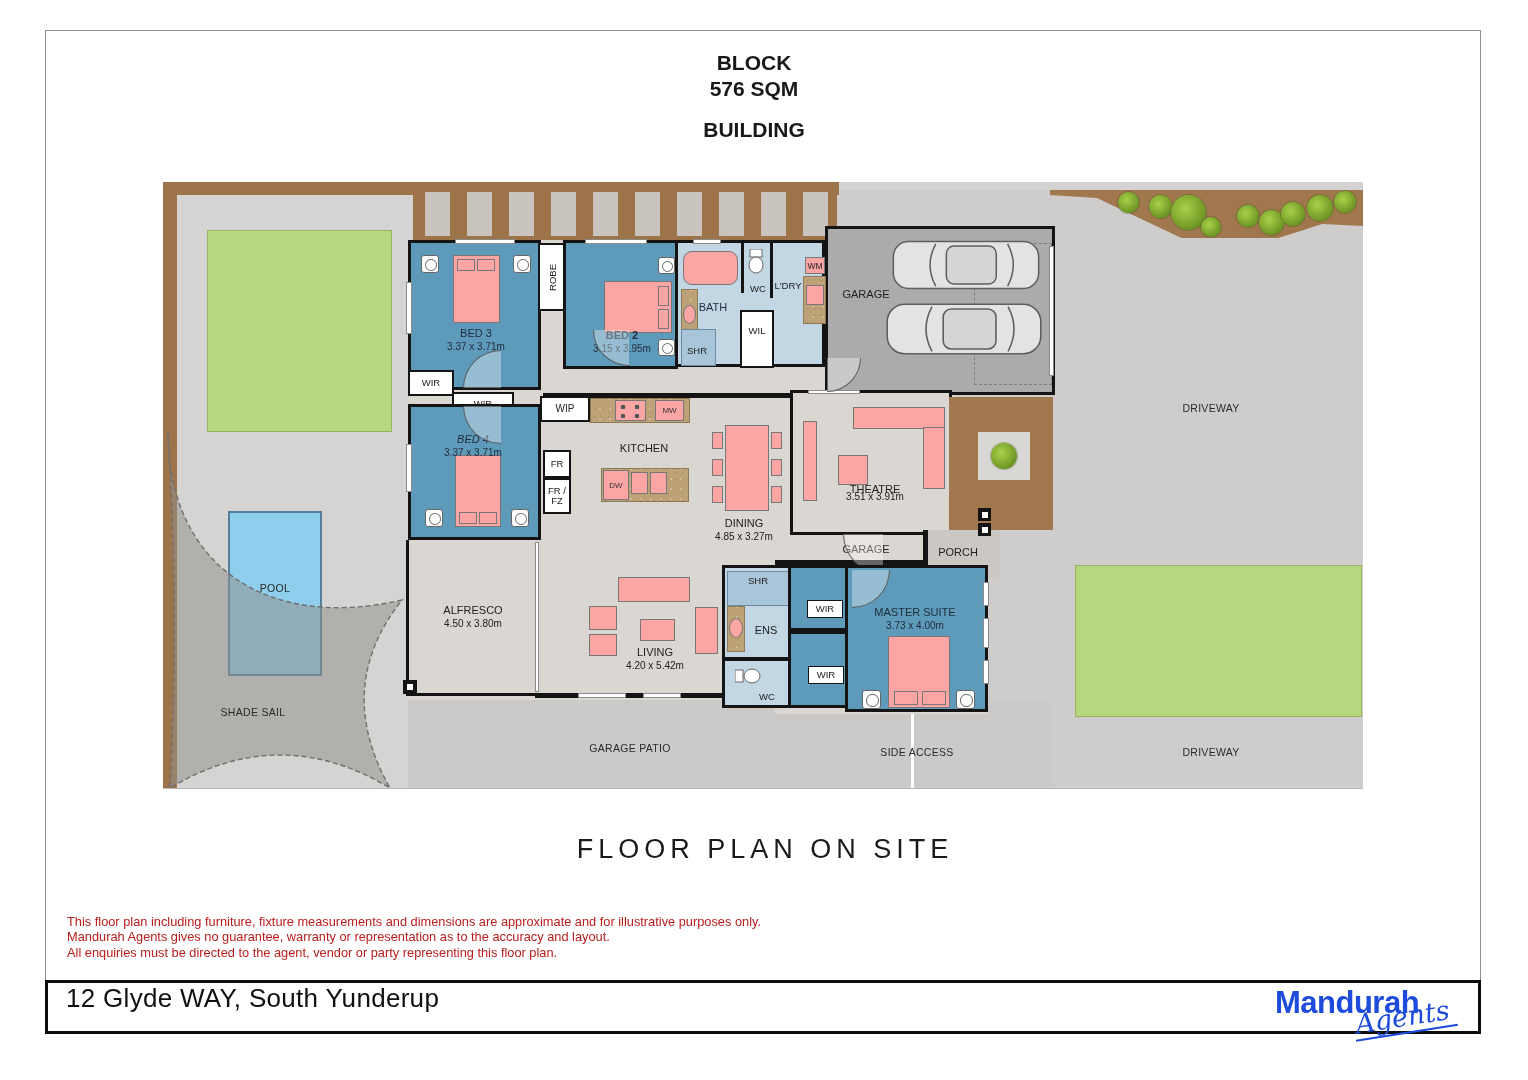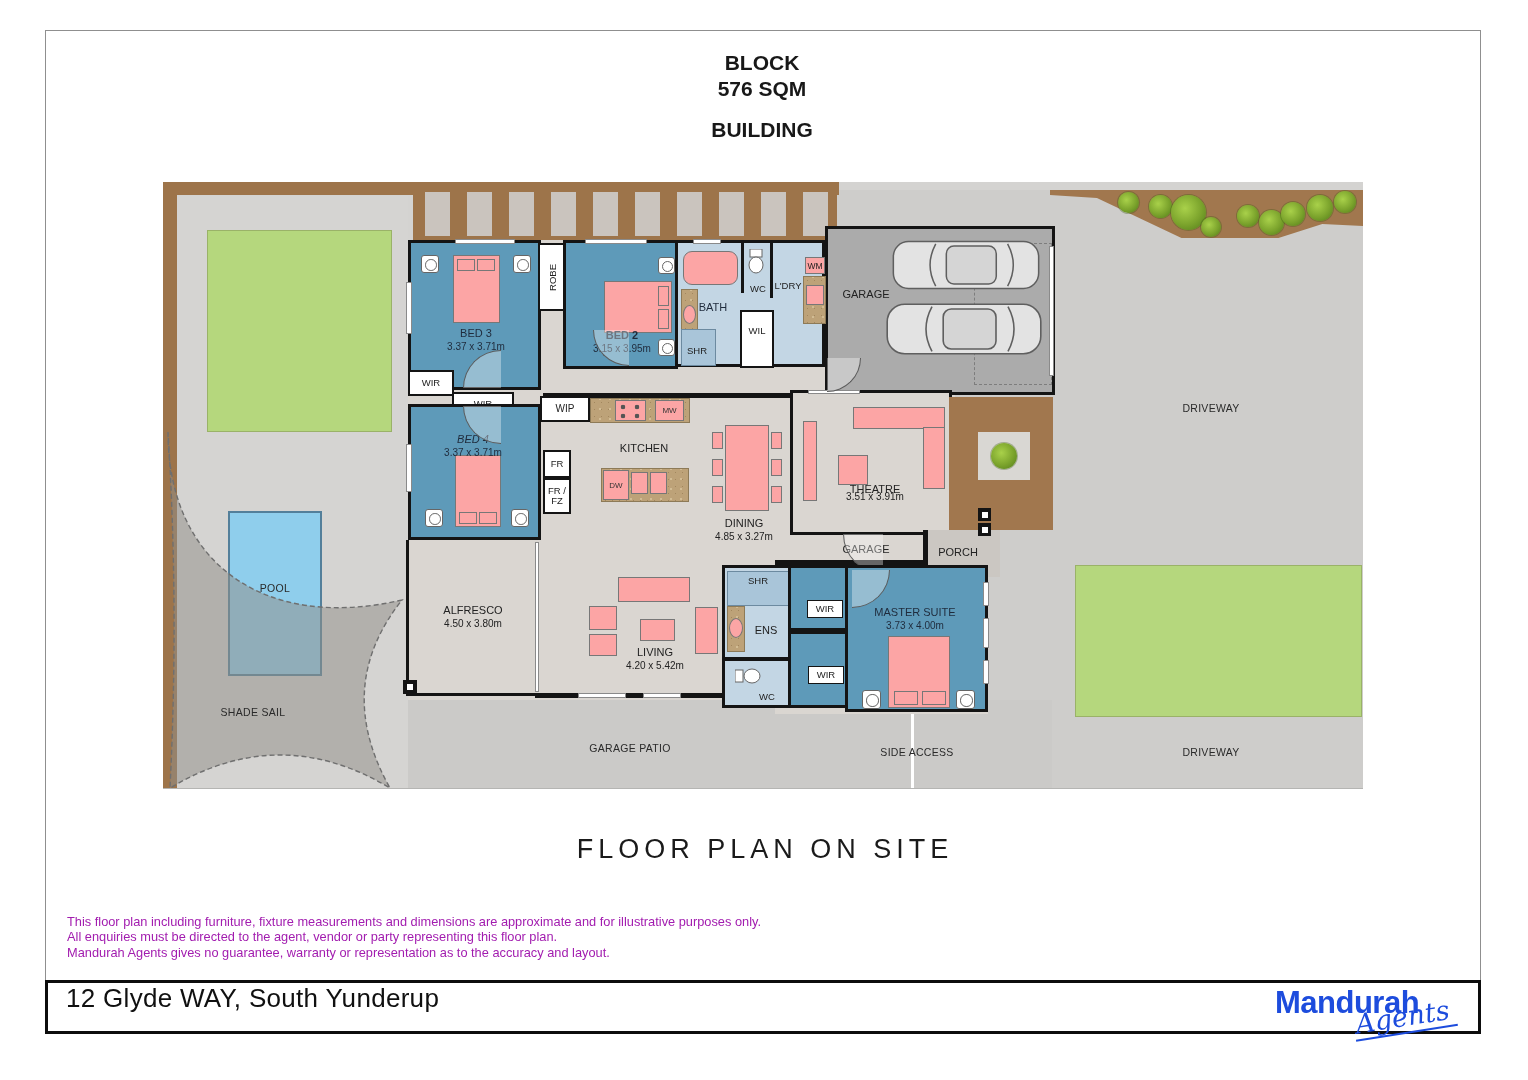--- a/index.html
+++ b/index.html
@@ -8,25 +8,25 @@
   .abs{position:absolute;}
   .ctr{text-align:center;}
   
   .outer-border{left:45px;top:30px;width:1434px;height:1001px;border:1px solid #8f8f8f;}
   .addr-bar{left:45px;top:980px;width:1430px;height:48px;border:3px solid #0d0d0d;background:#fff;display:flex;}
   .addr-text{font-size:26px;color:#101010;margin-left:18px;letter-spacing:.3px;}
   .logo-wrap{position:absolute;right:18px;top:-4px;width:185px;height:56px;}
   .logo-word{position:absolute;left:0;top:6px;font-size:31px;font-weight:bold;color:#1d4cdd;letter-spacing:-.5px;}
   .logo-script{position:absolute;left:78px;top:22px;font-family:"DejaVu Serif",serif;font-style:italic;font-size:27px;color:#1d4cdd;transform:rotate(-9deg);border-bottom:2px solid #1d4cdd;padding:0 6px 0 2px;}
   
-  .hdr{left:12px;top:50px;width:1500px;}
+  .hdr{left:4px;top:50px;width:1500px;}
   .hdr div{font-size:21px;font-weight:600;line-height:26px;color:#181818;}
   .hdr .gap{height:15px;}
   .plan-title{left:0;top:834px;width:1530px;font-size:27px;letter-spacing:5px;color:#1a1a1a;}
-  .disclaimer{left:67px;top:914px;font-size:12.8px;line-height:15.4px;color:#a21caf;}
+  .disclaimer{left:67px;top:914px;font-size:12.8px;line-height:15.4px;color:#b91c1c;}
   
   .site{left:163px;top:182px;width:1200px;height:606px;background:#d4d3d1;border-bottom:1px solid #b5b5b3;}
   .fence{background:#9d744a;}
   .driveway{background:#cecdcb;}
   .patio{background:#cbcac8;}
   .garden{background:#a1774e;}
   .lawn{background:#b5d77d;border:1px solid #9ab268;}
   .pool{background:#8fceec;border:2px solid #537f9a;}
   .tree{border-radius:50%;background:radial-gradient(circle at 40% 38%,#a9d14a 0%,#7ba32c 55%,#4f7a19 100%);box-shadow:0 0 0 1px rgba(60,90,20,.35);}
   .pergola{background:#9d744a;}
@@ -333,22 +333,22 @@
     <div class="abs site-lbl" style="left:467px;top:566px;">GARAGE PATIO</div>
     <div class="abs site-lbl" style="left:754px;top:570px;">SIDE ACCESS</div>
     <div class="abs site-lbl" style="left:1048px;top:226px;">DRIVEWAY</div>
     <div class="abs site-lbl" style="left:1048px;top:570px;">DRIVEWAY</div>
   </div>
 
   <div class="abs plan-title ctr">FLOOR PLAN ON SITE</div>
 
   <div class="abs disclaimer">
     <div>This floor plan including furniture, fixture measurements and dimensions are approximate and for illustrative purposes only.</div>
+    <div>Mandurah Agents gives no guarantee, warranty or representation as to the accuracy and layout.</div>
     <div>All enquiries must be directed to the agent, vendor or party representing this floor plan.</div>
-    <div>Mandurah Agents gives no guarantee, warranty or representation as to the accuracy and layout.</div>
   </div>
 
   <div class="abs addr-bar">
     <span class="addr-text">12 Glyde WAY, South Yunderup</span>
     <span class="logo-wrap">
       <span class="logo-word">Mandurah</span>
       <span class="logo-script">Agents</span>
     </span>
   </div>
 

